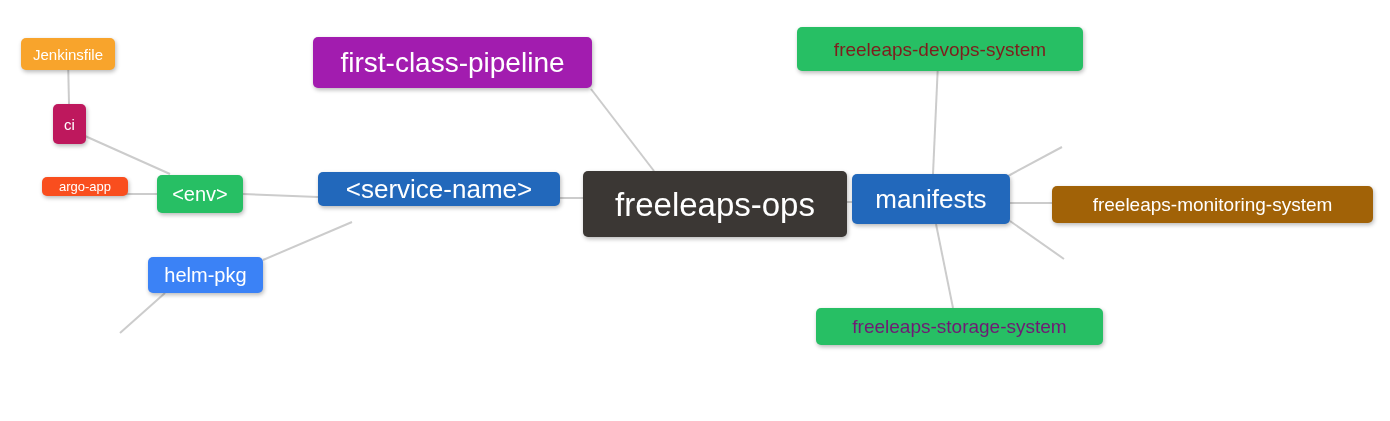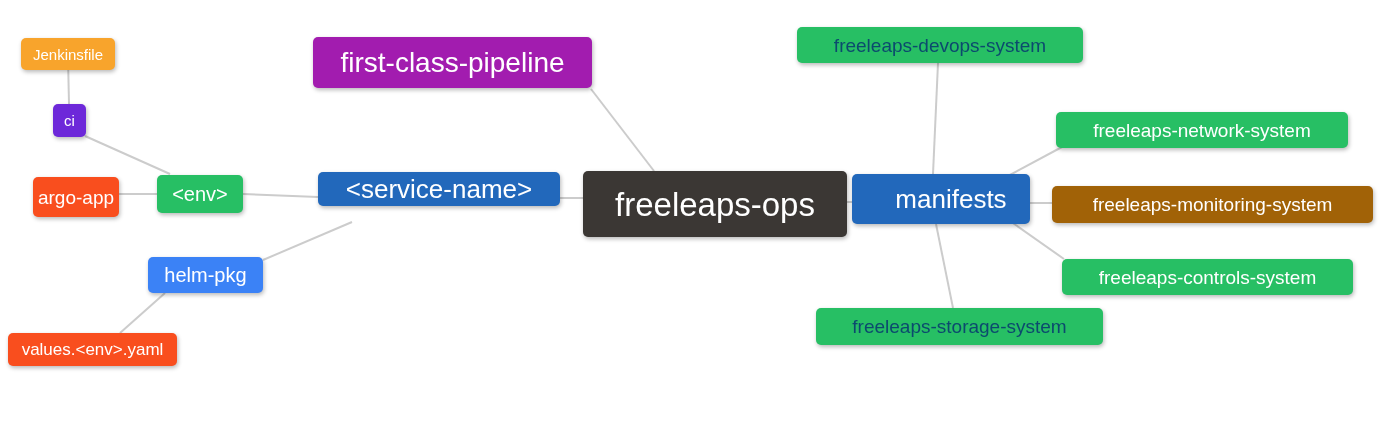--- a/index.html
+++ b/index.html
@@ -55,55 +55,46 @@
       <line x1="847" y1="202" x2="852" y2="202" stroke="#CCCCCC" stroke-width="2"></line>
       <line x1="933" y1="174" x2="938" y2="63" stroke="#CCCCCC" stroke-width="2"></line>
       <line x1="1008" y1="176" x2="1062" y2="147" stroke="#CCCCCC" stroke-width="2"></line>
       <line x1="1010" y1="203" x2="1052" y2="203" stroke="#CCCCCC" stroke-width="2"></line>
       <line x1="1010" y1="221" x2="1064" y2="259" stroke="#CCCCCC" stroke-width="2"></line>
       <line x1="936" y1="224" x2="953" y2="308" stroke="#CCCCCC" stroke-width="2"></line>
     </svg>
 <div class="node" style="left: 21px; top: 26px; width: 94px; height: 32px; font-size: 15px; background: rgb(248, 164, 44); color: rgb(255, 255, 255); margin-top: 12px;">
       <span>Jenkinsfile</span>
     </div>
-    <div class="node" style="left: 53px; top: 104px; width: 33px; height: 33px; font-size: 15px; background: #6d28d9; color: rgb(255, 255, 255);">
+    <div class="node" style="left: 53px; top: 104px; width: 33px; height: 40px; font-size: 15px; background: #be185d; color: rgb(255, 255, 255);">
       <span>ci</span>
     </div>
-    <div class="node" style="left: 33px; top: 177px; width: 86px; height: 40px; font-size: 19px; background: rgb(249, 78, 30); color: rgb(255, 255, 255);">
+    <div class="node" style="left: 42px; top: 177px; width: 86px; height: 19px; font-size: 13px; background: rgb(249, 78, 30); color: rgb(255, 255, 255);">
       <span>argo-app</span>
     </div>
     <div class="node" style="left: 157px; top: 175px; width: 86px; height: 38px; font-size: 20px; background: rgb(39, 191, 100); color: rgb(255, 255, 255);">
       <span>&lt;env&gt;</span>
     </div>
     <div class="node" style="left: 313px; top: 37px; width: 279px; height: 51px; font-size: 28px; background: #a21caf; color: rgb(255, 255, 255);">
       <span>first-class-pipeline</span>
     </div>
     <div class="node" style="left: 318px; top: 172px; width: 242px; height: 34px; font-size: 26px; background: rgb(34, 104, 187); color: rgb(255, 255, 255);">
       <span>&lt;service-name&gt;</span>
     </div>
     <div class="node" style="left: 583px; top: 171px; width: 264px; height: 66px; font-size: 33px; background: rgb(59, 55, 52); color: rgb(255, 255, 255); justify-content: center;">
       <span>freeleaps-ops</span>
     </div>
-    <div class="node" style="left: 852px; top: 174px; width: 158px; height: 50px; font-size: 26px; background: rgb(34, 104, 187); color: rgb(255, 255, 255); padding-left: 20px;">
+    <div class="node" style="left: 852px; top: 174px; width: 158px; height: 50px; font-size: 26px; background: rgb(34, 104, 187); color: rgb(255, 255, 255);">
       <span>manifests</span>
     </div>
     <div class="node" style="left: 148px; top: 257px; width: 115px; height: 36px; font-size: 20px; background: #3b82f6; color: rgb(255, 255, 255);">
       <span>helm-pkg</span>
     </div>
-    <div class="node" style="left: 8px; top: 333px; width: 169px; height: 33px; font-size: 17px; background: rgb(249, 78, 30); color: rgb(255, 255, 255);">
-      <span>values.&lt;env&gt;.yaml</span>
-    </div>
-    <div class="node" style="left: 797px; top: 27px; width: 286px; height: 36px; font-size: 19px; background: rgb(39, 191, 100); color: #0c4a6e;">
+    <div class="node" style="left: 797px; top: 27px; width: 286px; height: 44px; font-size: 19px; background: rgb(39, 191, 100); color: #7f1d1d;">
       <span>freeleaps-devops-system</span>
-    </div>
-    <div class="node" style="left: 1056px; top: 112px; width: 292px; height: 36px; font-size: 19px; background: rgb(39, 191, 100); color: rgb(255, 255, 255);">
-      <span>freeleaps-network-system</span>
     </div>
     <div class="node" style="left: 1052px; top: 186px; width: 321px; height: 37px; font-size: 19px; background: #a16207; color: rgb(255, 255, 255);">
       <span>freeleaps-monitoring-system</span>
     </div>
-    <div class="node" style="left: 1062px; top: 259px; width: 291px; height: 36px; font-size: 19px; background: rgb(39, 191, 100); color: rgb(255, 255, 255);">
-      <span>freeleaps-controls-system</span>
-    </div>
-    <div class="node" style="left: 816px; top: 308px; width: 287px; height: 37px; font-size: 19px; background: rgb(39, 191, 100); color: #0c4a6e;">
+    <div class="node" style="left: 816px; top: 308px; width: 287px; height: 37px; font-size: 19px; background: rgb(39, 191, 100); color: #701a75;">
       <span>freeleaps-storage-system</span>
     </div>
   </div>
 
 </body></html>

